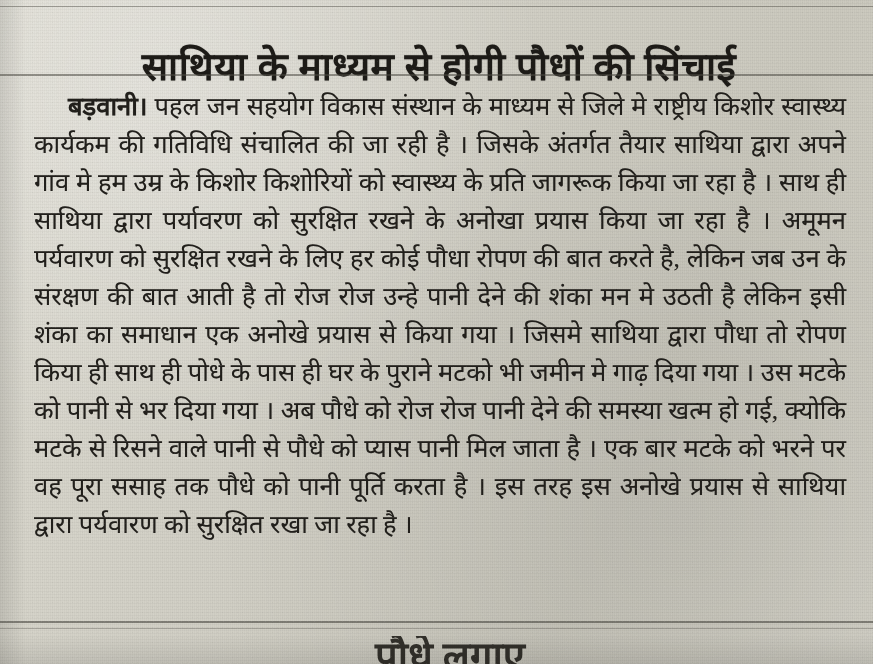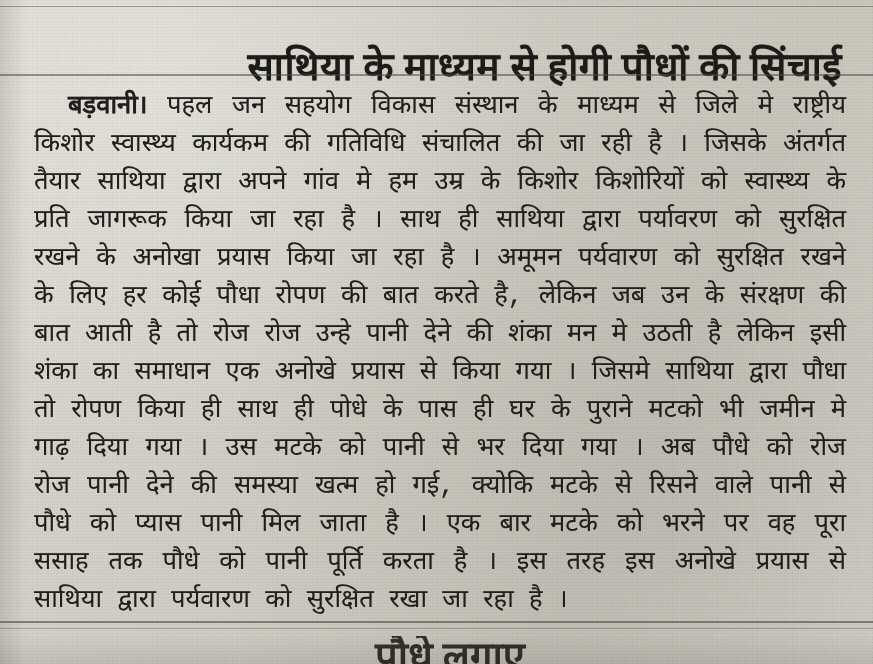--- a/index.html
+++ b/index.html
@@ -73,32 +73,32 @@
     position: absolute;
     top: 12px;
     left: 36px;
     width: 806px;
     font-family: "Liberation Serif", serif;
     font-weight: 700;
     font-size: 39px;
     line-height: 58px;
     letter-spacing: 0.5px;
     color: #1d1b17;
-    text-align: right;
+    text-align: center;
     white-space: nowrap;
     transform: scaleX(1.0);
     text-shadow: 0 0 1px rgba(0,0,0,0.35);
   }
 
   #article {
     position: absolute;
     top: 88px;
     left: 34px;
     width: 812px;
-    font-family: Liberation Mono, monospace;
+    font-family: Liberation Serif, serif;
     font-size: 25.5px;
     line-height: 38px;
     color: #211f1b;
     text-align: justify;
     text-justify: inter-word;
     text-shadow: 0 0 0.6px rgba(0,0,0,0.28);
   }
   #article .dateline {
     font-weight: 700;
     padding-left: 34px;

